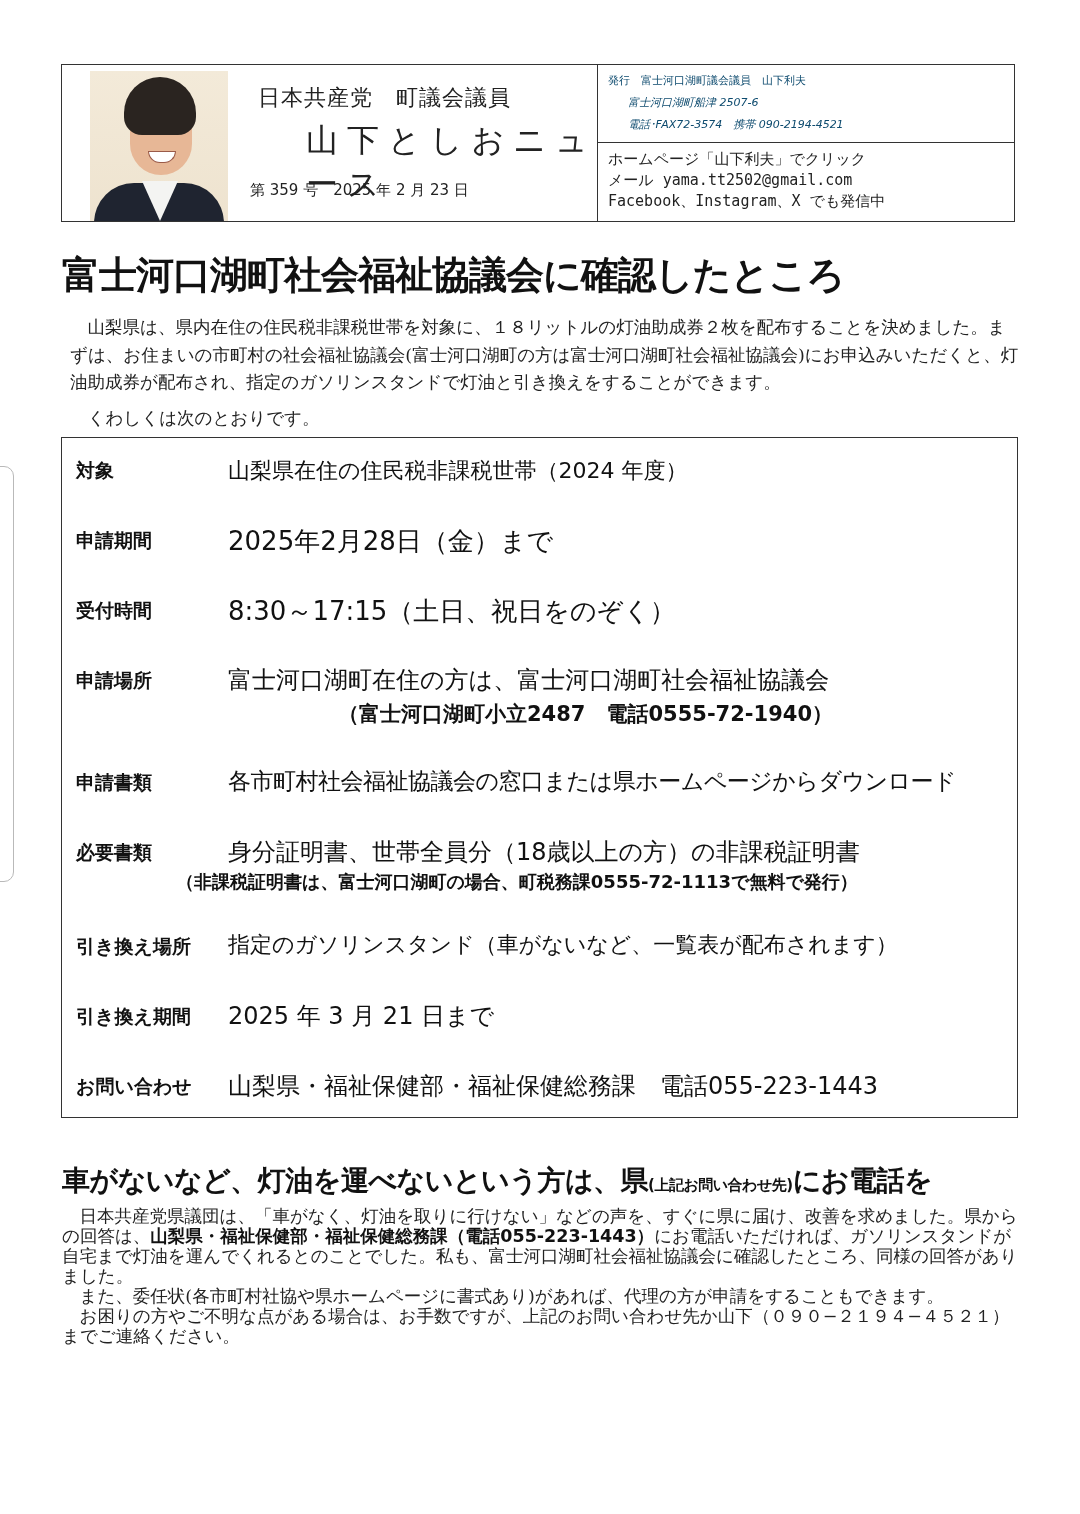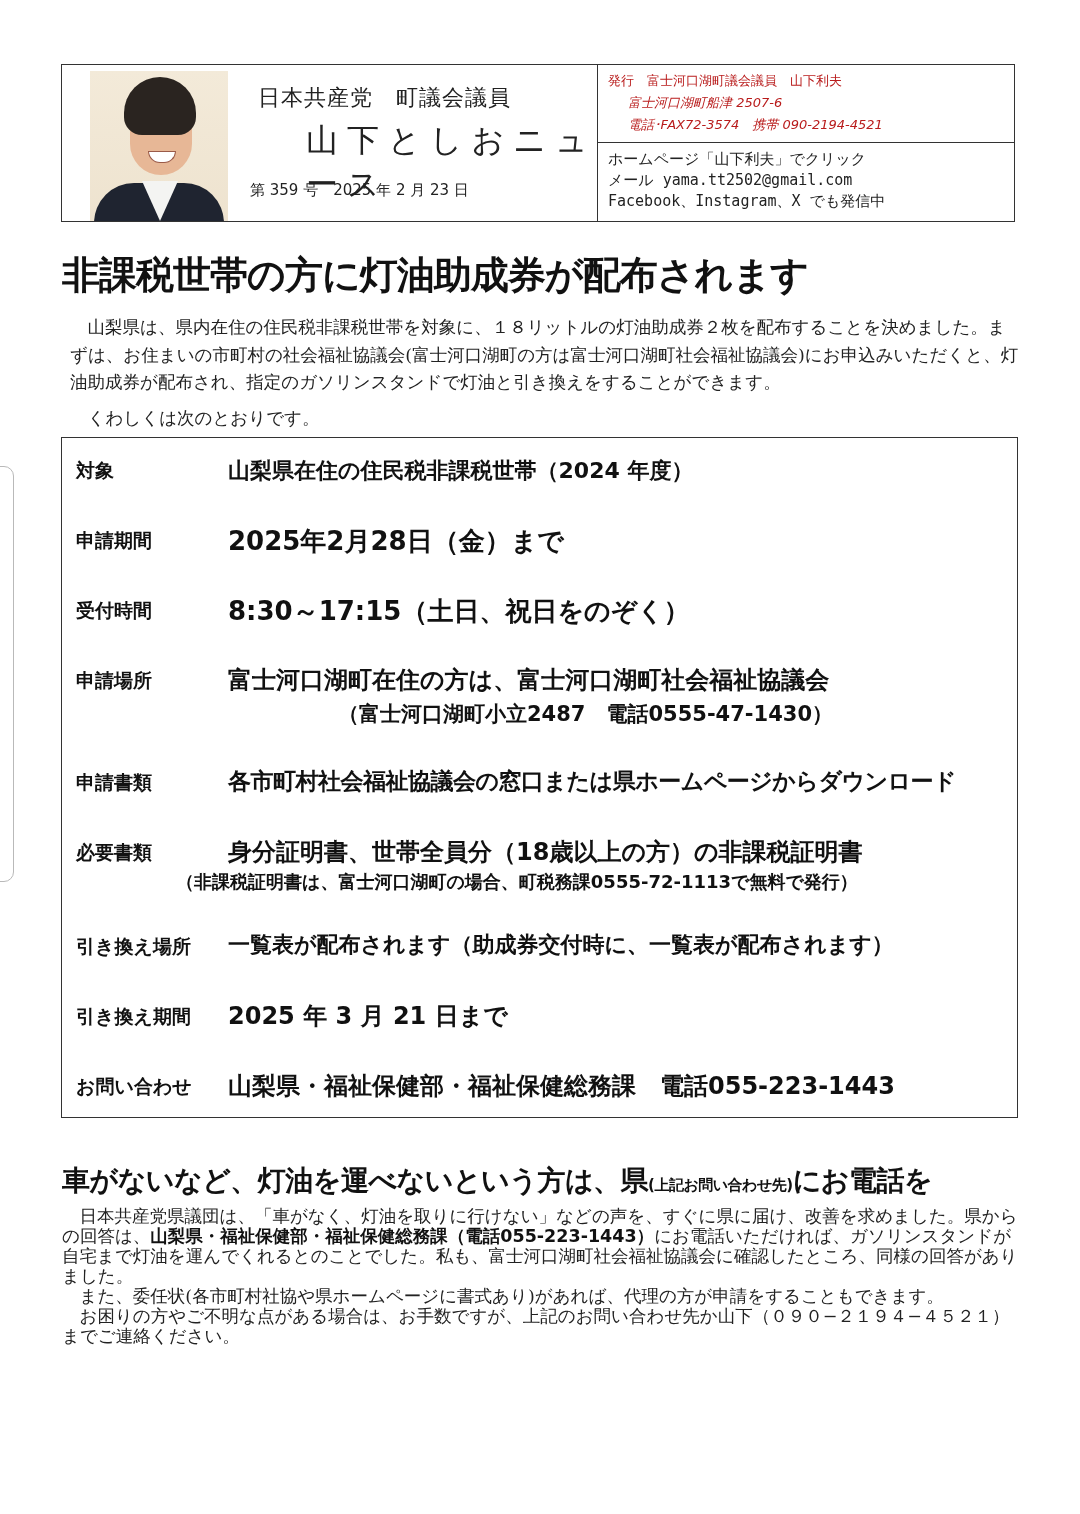--- a/index.html
+++ b/index.html
@@ -24,38 +24,38 @@
   .photo .hair { position:absolute; left:34px; top:6px; width:72px; height:58px; background:#2a2420; border-radius:40px 40px 20px 20px; }
   .photo .face { position:absolute; left:40px; top:30px; width:62px; height:74px; background:#e7b796; border-radius:30px 30px 34px 34px; }
   .photo .smile { position:absolute; left:58px; top:80px; width:26px; height:10px; background:#fff; border-radius:0 0 14px 14px; border:1px solid #9a5a48; }
   .photo .suit { position:absolute; left:4px; top:112px; width:130px; height:50px; background:#1f2430; border-radius:40px 40px 0 0; }
   .photo .shirt { position:absolute; left:52px; top:110px; width:36px; height:40px; background:#f4f4f2; clip-path: polygon(0 0,100% 0,50% 100%); }
   .mast-sub { position:absolute; left:196px; top:18px; font-size:22px; letter-spacing:1px; color:#222; }
   .mast-title { position:absolute; left:196px; top:54px; font-size:32px; letter-spacing:9px; color:#222; font-weight:300;margin-left:48px; }
   .mast-issue { position:absolute; left:188px; top:116px; font-size:15px; color:#222; }
 
   .mast-right { flex:1; display:flex; flex-direction:column; }
-  .mast-publisher { height:78px; border-bottom:1.5px solid #333; padding:5px 10px; box-sizing:border-box; font-size:13px; line-height:22px; color:#b91c1c; }
+  .mast-publisher { height:78px; border-bottom:1.5px solid #333; padding:5px 10px; box-sizing:border-box; font-size:11px; line-height:22px; color:#0c4a6e; }
   .mast-publisher .indent { padding-left:20px;font-style:italic; }
   .mast-links { padding:6px 10px; font-size:15px; line-height:21px; color:#222; }
 
   
   .headline { position:absolute; left:62px; top:250px; font-size:38px; font-weight:bold; letter-spacing:-1px; color:#111; }
   .intro { position:absolute; left:62px; top:306px; width:965px; font-size:17.5px; line-height:27.5px; color:#222; }
   .intro p { margin:8px; }
   .intro .ind { text-indent: 1em; }
 
   
   .infobox {
     position:absolute; left:61px; top:437px; width:957px; height:681px;
     border:1.5px solid #333; box-sizing:border-box;
   }
   .row { position:absolute; left:14px; }
   .row .lbl { position:absolute; left:0; font-size:19px; font-weight:bold; white-space:nowrap; }
-  .row .val { position:absolute; left:152px; font-size:24px; font-weight:bold; white-space:nowrap; }
+  .row .val { position:absolute; left:152px; font-size:24px; font-weight:normal; white-space:nowrap; }
   .row .sub { position:absolute; font-size:19px; font-weight:bold; white-space:nowrap; }
 
   
   .headline2 { position:absolute; left:62px; top:1162px; font-size:28px; font-weight:bold; letter-spacing:-0.5px; color:#111; white-space:nowrap; }
   .headline2 .small { font-size:15px; }
   .body2 { position:absolute; left:62px; top:1206px; width:965px; font-size:17.5px; line-height:20px; color:#222; }
   .body2 p { margin:0; }
   .body2 .ind { text-indent:1em; }
   .body2 b { font-family:"DejaVu Sans","Liberation Sans",sans-serif; font-weight:bold; color:#111; }
 
@@ -90,21 +90,21 @@
       <div class="indent">電話･FAX72-3574　携帯 090-2194-4521</div>
     </div>
     <div class="mast-links mono">
       <div>ホームページ「山下利夫」でクリック</div>
       <div>メール yama.tt2502@gmail.com</div>
       <div>Facebook、Instagram、X でも発信中</div>
     </div>
   </div>
 </div>
 
-<div class="headline">非課税世帯の方に灯油助成券が配布されます</div>
+<div class="headline">富士河口湖町社会福祉協議会に確認したところ</div>
 <div class="intro serif">
   <p class="ind">山梨県は、県内在住の住民税非課税世帯を対象に、１８リットルの灯油助成券２枚を配布することを決めました。まずは、お住まいの市町村の社会福祉協議会(富士河口湖町の方は富士河口湖町社会福祉協議会)にお申込みいただくと、灯油助成券が配布され、指定のガソリンスタンドで灯油と引き換えをすることができます。</p>
   <p class="ind">くわしくは次のとおりです。</p>
 </div>
 
 <div class="infobox">
   <div class="row" style="top:18px">
     <span class="lbl" style="top:2px">対象</span>
     <span class="val" style="font-size:22px">山梨県在住の住民税非課税世帯（2024 年度）</span>
   </div>
@@ -112,34 +112,34 @@
     <span class="lbl" style="top:4px">申請期間</span>
     <span class="val" style="font-size:26px">2025年2月28日（金）まで</span>
   </div>
   <div class="row" style="top:156px">
     <span class="lbl" style="top:4px">受付時間</span>
     <span class="val" style="font-size:26px">8:30～17:15（土日、祝日をのぞく）</span>
   </div>
   <div class="row" style="top:226px">
     <span class="lbl" style="top:4px">申請場所</span>
     <span class="val">富士河口湖町在住の方は、富士河口湖町社会福祉協議会</span>
-    <span class="sub" style="left:262px;top:36px;font-size:21px">（富士河口湖町小立2487　電話0555-47-1430）</span>
+    <span class="sub" style="left:262px;top:36px;font-size:21px">（富士河口湖町小立2487　電話0555-72-1940）</span>
   </div>
   <div class="row" style="top:328px">
     <span class="lbl" style="top:4px">申請書類</span>
     <span class="val" style="font-size:23px;letter-spacing:-0.5px">各市町村社会福祉協議会の窓口または県ホームページからダウンロード</span>
   </div>
   <div class="row" style="top:398px">
     <span class="lbl" style="top:4px">必要書類</span>
     <span class="val">身分証明書、世帯全員分（18歳以上の方）の非課税証明書</span>
     <span class="sub" style="left:100px;top:34px;font-size:18px">（非課税証明書は、富士河口湖町の場合、町税務課0555-72-1113で無料で発行）</span>
   </div>
   <div class="row" style="top:492px">
     <span class="lbl" style="top:4px">引き換え場所</span>
-    <span class="val" style="left:152px;font-size:22px">一覧表が配布されます（助成券交付時に、一覧表が配布されます）</span>
+    <span class="val" style="left:152px;font-size:22px">指定のガソリンスタンド（車がないなど、一覧表が配布されます）</span>
   </div>
   <div class="row" style="top:562px">
     <span class="lbl" style="top:4px">引き換え期間</span>
     <span class="val" style="font-size:24px">2025 年 3 月 21 日まで</span>
   </div>
   <div class="row" style="top:632px">
     <span class="lbl" style="top:4px">お問い合わせ</span>
     <span class="val" style="font-size:24px">山梨県・福祉保健部・福祉保健総務課　電話055-223-1443</span>
   </div>
 </div>

